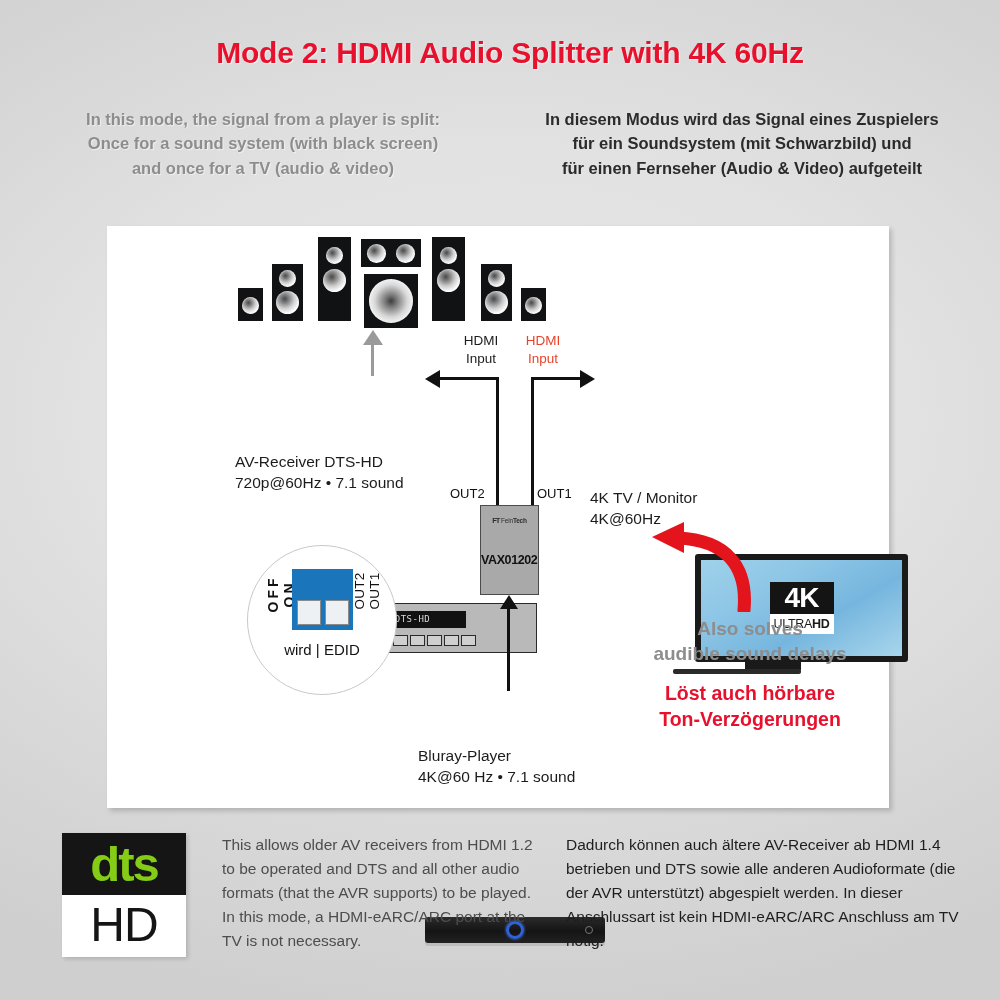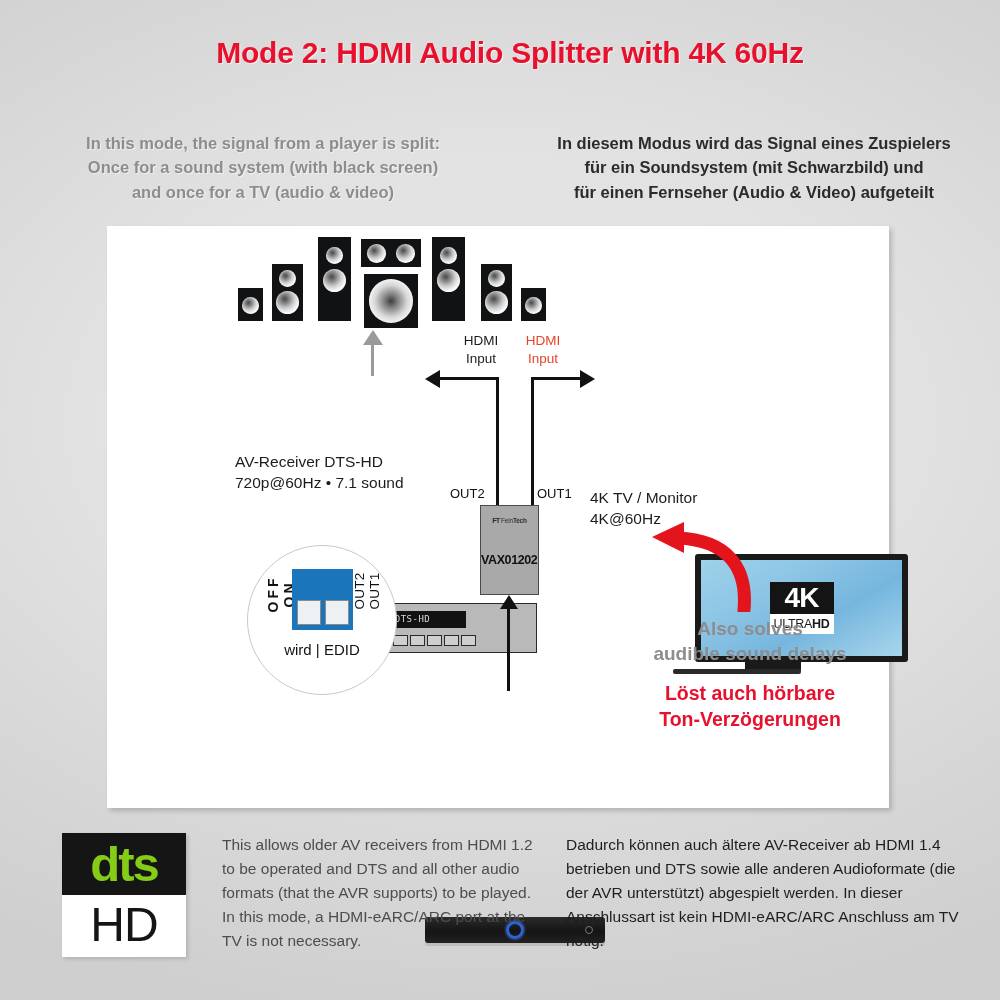--- a/index.html
+++ b/index.html
@@ -15,24 +15,24 @@
   }
   
   #title{
     position:absolute;top:36px;left:0;width:1000px;text-align:center;
     font-size:30px;font-weight:bold;color:#e8112d;letter-spacing:-0.2px;
     text-shadow:1px 1px 1px rgba(255,255,255,.75);
     padding-left:10px;
   }
   .sub{
     position:absolute;top:107px;
-    font-size:16.5px;font-weight:bold;line-height:1.47;text-align:center;margin-top:24px;
+    font-size:16.5px;font-weight:bold;line-height:1.47;text-align:center;
   }
   #sub-en{left:28px;width:470px;color:#8d8d8d;text-shadow:1px 1px 1px rgba(255,255,255,.6);}
-  #sub-de{left:516px;width:476px;color:#2b2b2b;}
+  #sub-de{left:504px;width:476px;color:#2b2b2b;}
   .sub div{white-space:nowrap;}
 
   
   #panel{
     position:absolute;left:107px;top:226px;width:782px;height:582px;
     background:#ffffff;box-shadow:3px 3px 5px rgba(0,0,0,.18);
   }
 
   
   .spk{position:absolute;background:#111213;}
@@ -261,20 +261,24 @@
         <span id="dip-sw2"></span>
       </div>
       <div id="dip-caption">wird | EDID</div>
     </div>
 
     <div id="bluray-shadow" style="left:318px;"></div>
     <div id="bluray" style="left:318px;">
       <div id="bluray-ring"></div>
       <div id="bluray-dot"></div>
     </div>
+    <div class="caption" style="left:311px;top:519px;">
+      <div>Bluray-Player</div>
+      <div>4K@60 Hz • 7.1 sound</div>
+    </div>
 
     <div id="red-arrow" style="left:541px;top:296px;">
       <svg width="110" height="90" viewBox="0 0 110 90" xmlns="http://www.w3.org/2000/svg">
         <path d="M96 88 C 100 44, 78 18, 30 16" stroke="#e4141c" stroke-width="13" fill="none" stroke-linecap="round"></path>
         <path d="M4 15 L 36 0 L 36 31 Z" fill="#e4141c"></path>
       </svg>
     </div>
 
     <div class="callout" style="left:493px;top:390px;width:300px;font-size:19px;color:#8d8d8d;font-weight:bold;">
       <div>Also solves</div>

